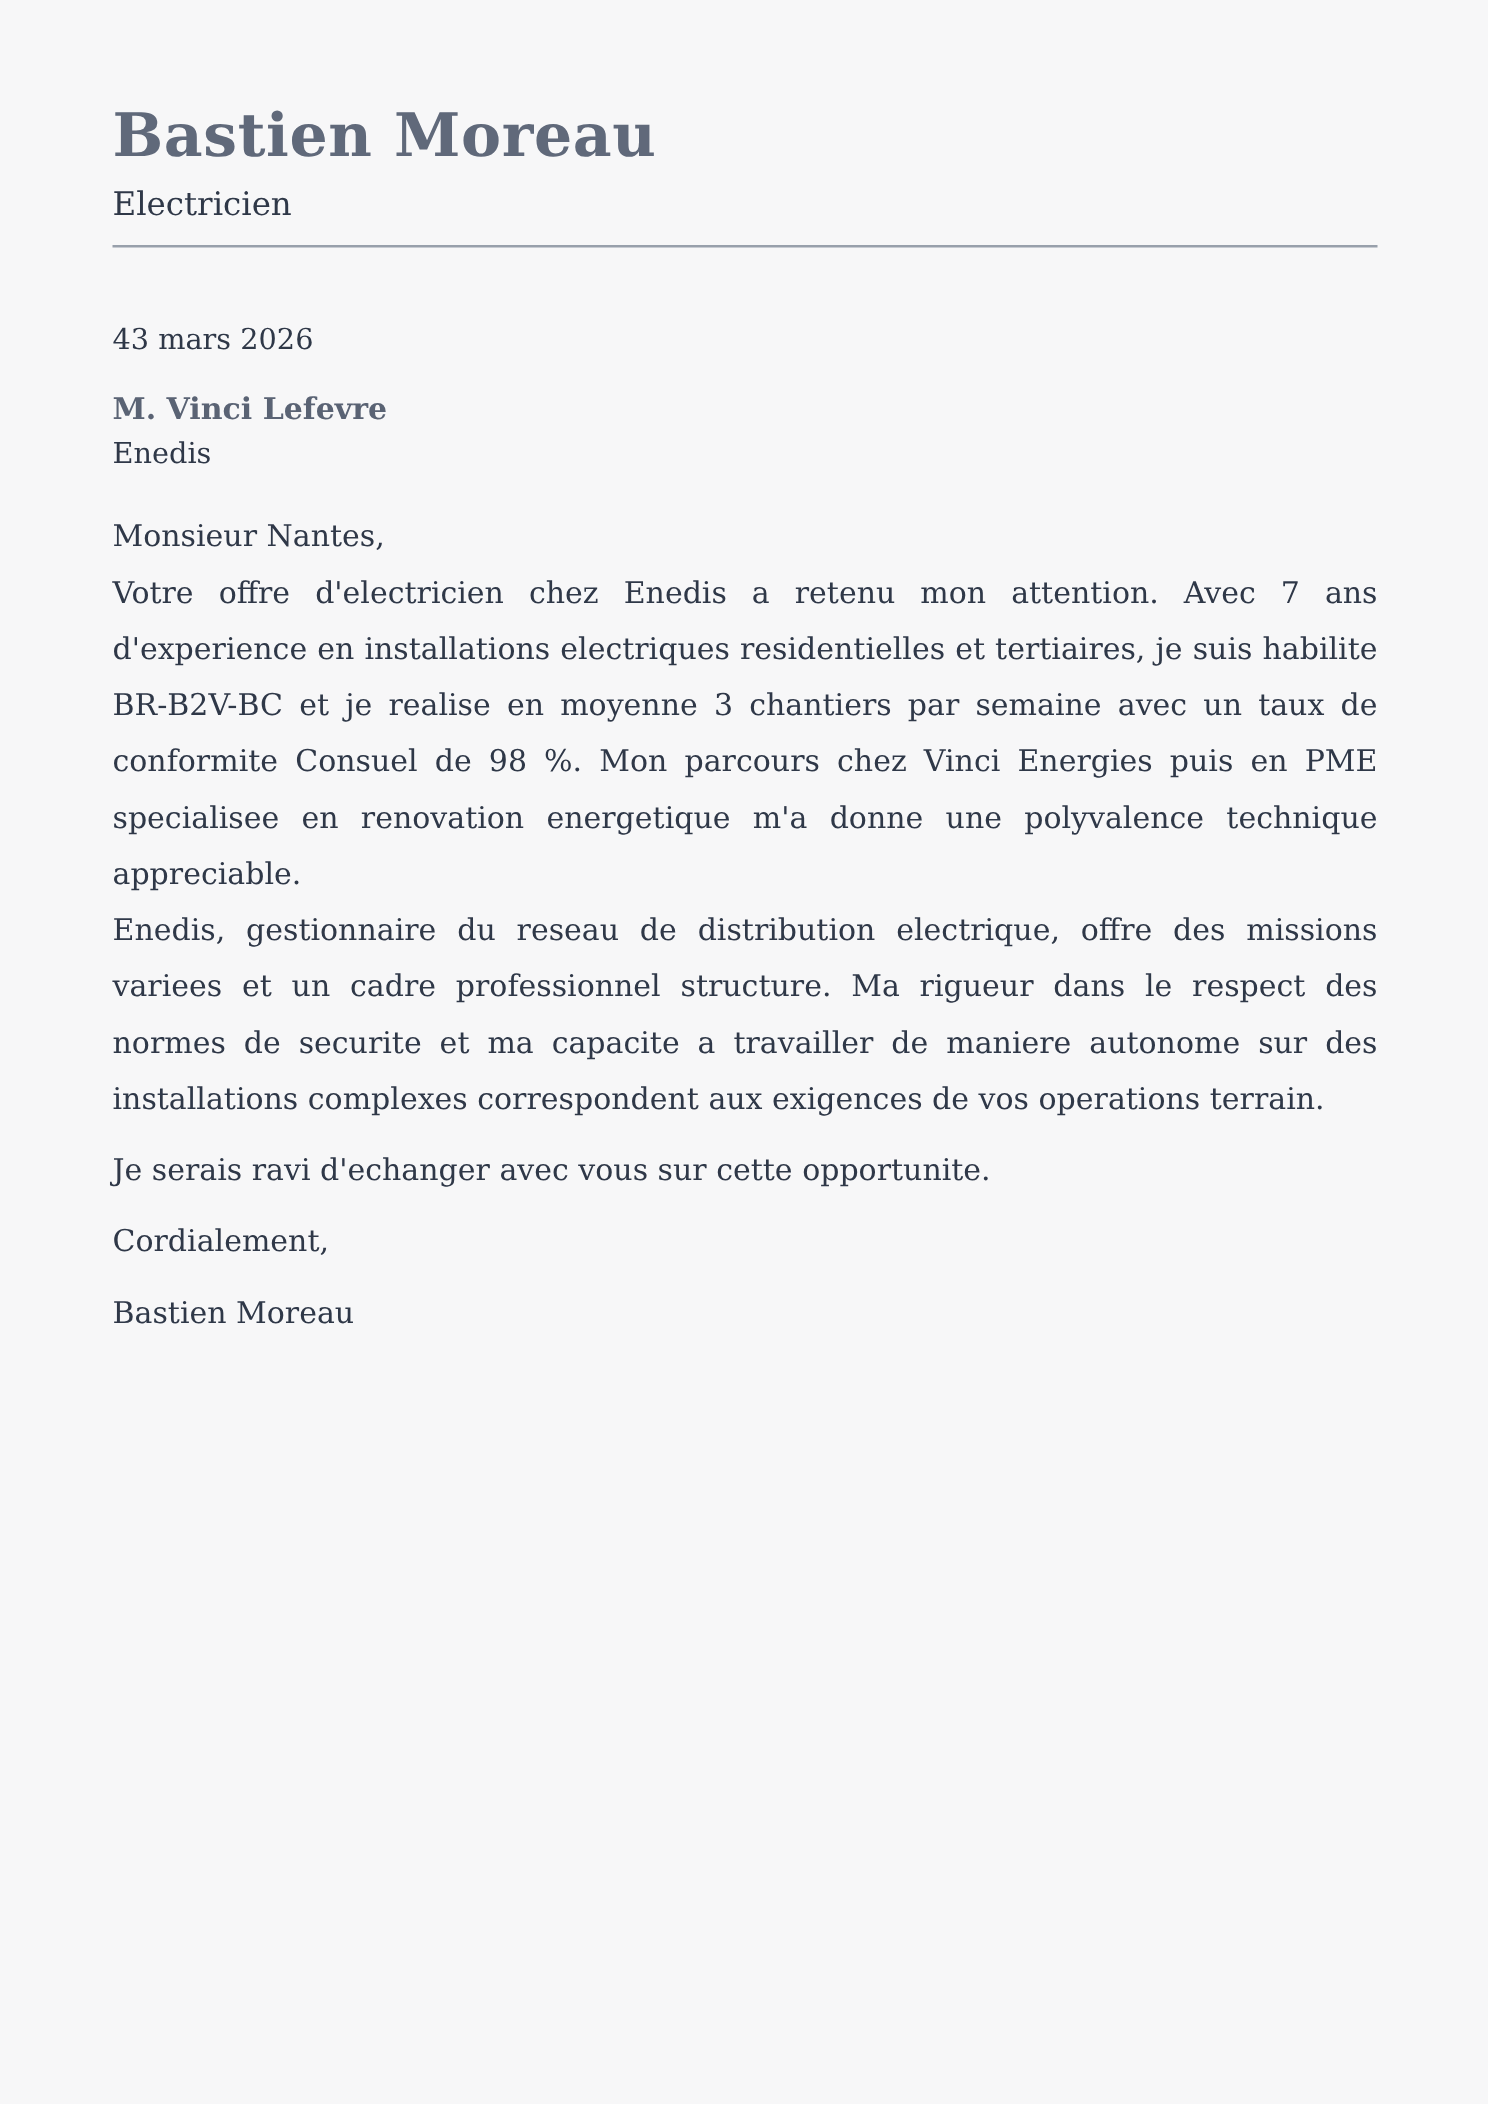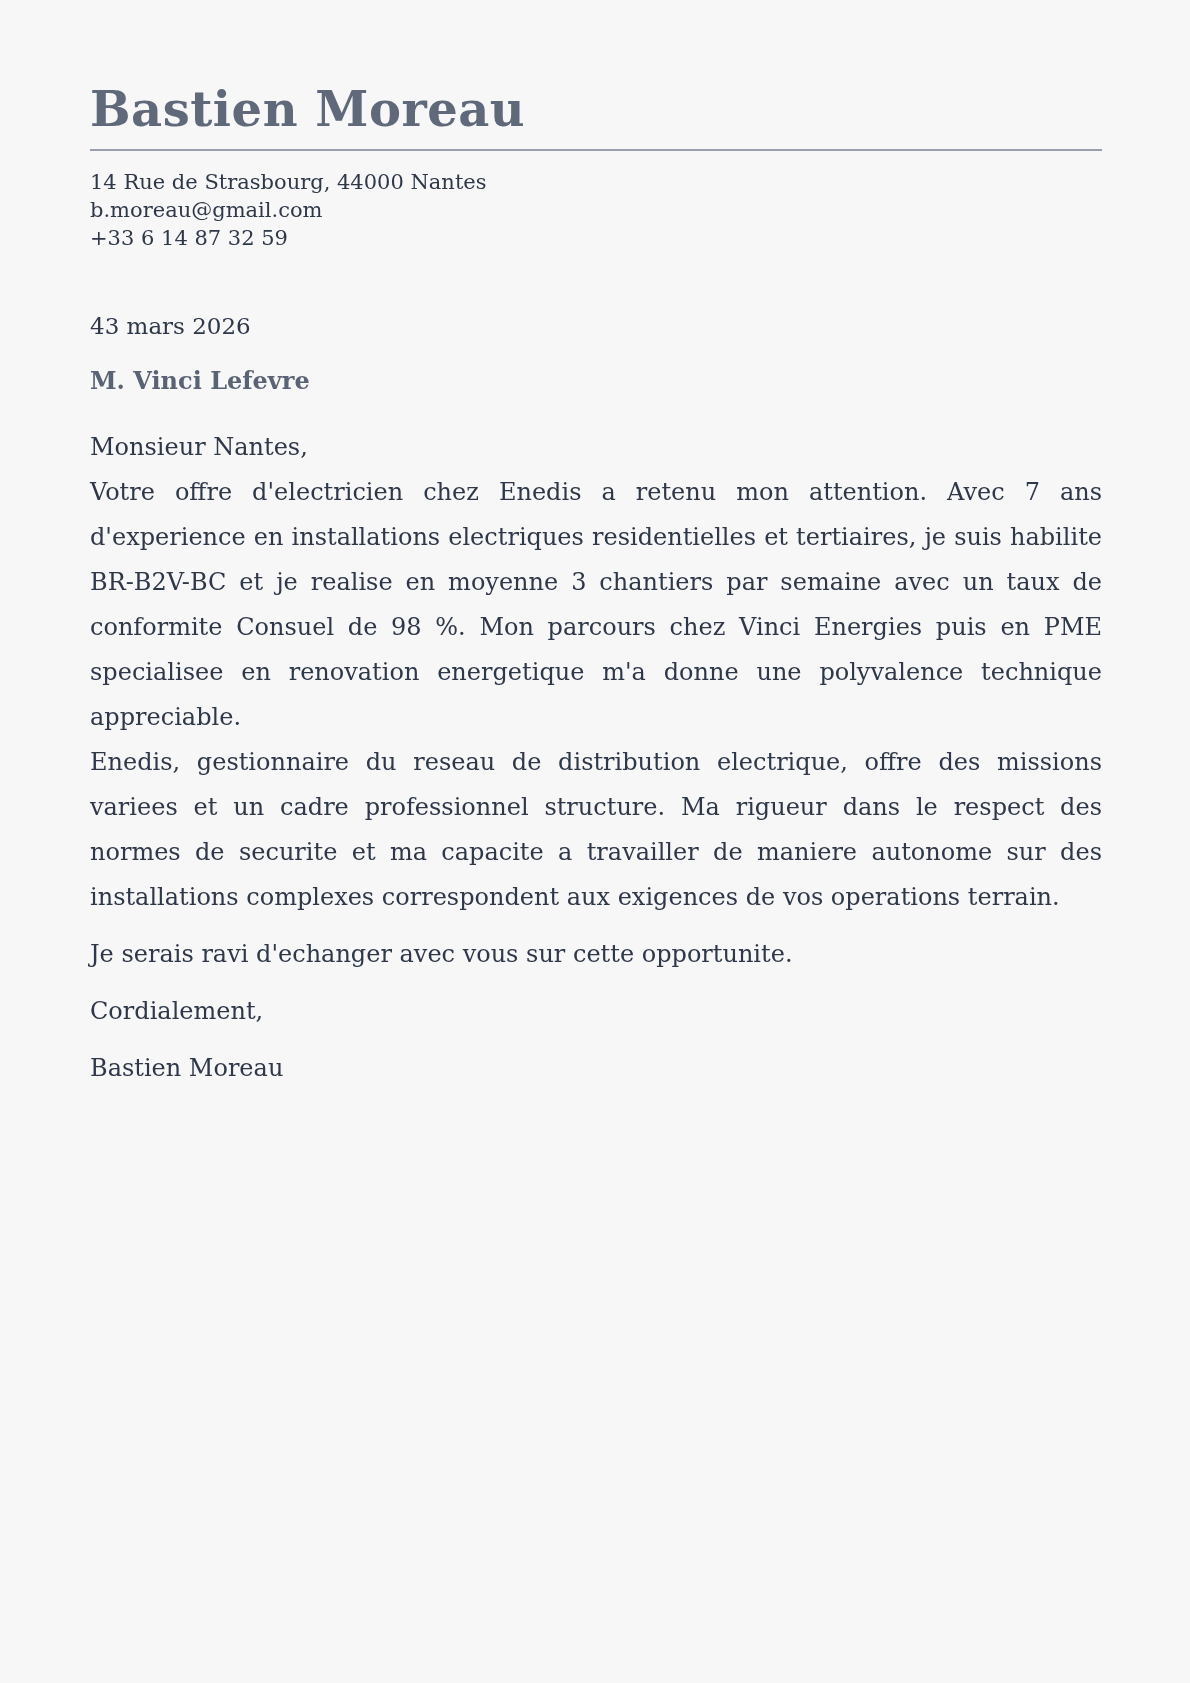--- a/index.html
+++ b/index.html
@@ -77,33 +77,30 @@
     margin: 12px 0 0 0;
   }
 </style>
 </head>
 <body>
 
 <div class="page">
 
   <header>
     <h1 class="name">Bastien Moreau</h1>
+    <div class="job-title">Electricien</div>
     <hr class="rule">
-    <div class="contact">
-      <div>14 Rue de Strasbourg, 44000 Nantes</div>
-      <div>b.moreau@gmail.com</div>
-      <div>+33 6 14 87 32 59</div>
-    </div>
   </header>
 
   <main>
     <div class="date">43 mars 2026</div>
 
     <div>
       <div class="recipient-name">M. Vinci Lefevre</div>
+      <div class="recipient-company">Enedis</div>
     </div>
 
     <div class="body-text">
       <p class="salutation">Monsieur Nantes,</p>
       <p class="para">Votre offre d'electricien chez Enedis a retenu mon attention. Avec 7 ans d'experience en installations electriques residentielles et tertiaires, je suis habilite BR-B2V-BC et je realise en moyenne 3 chantiers par semaine avec un taux de conformite Consuel de 98 %. Mon parcours chez Vinci Energies puis en PME specialisee en renovation energetique m'a donne une polyvalence technique appreciable.</p>
       <p class="para">Enedis, gestionnaire du reseau de distribution electrique, offre des missions variees et un cadre professionnel structure. Ma rigueur dans le respect des normes de securite et ma capacite a travailler de maniere autonome sur des installations complexes correspondent aux exigences de vos operations terrain.</p>
       <p class="plain">Je serais ravi d'echanger avec vous sur cette opportunite.</p>
       <p class="plain">Cordialement,</p>
       <p class="plain">Bastien Moreau</p>
     </div>

